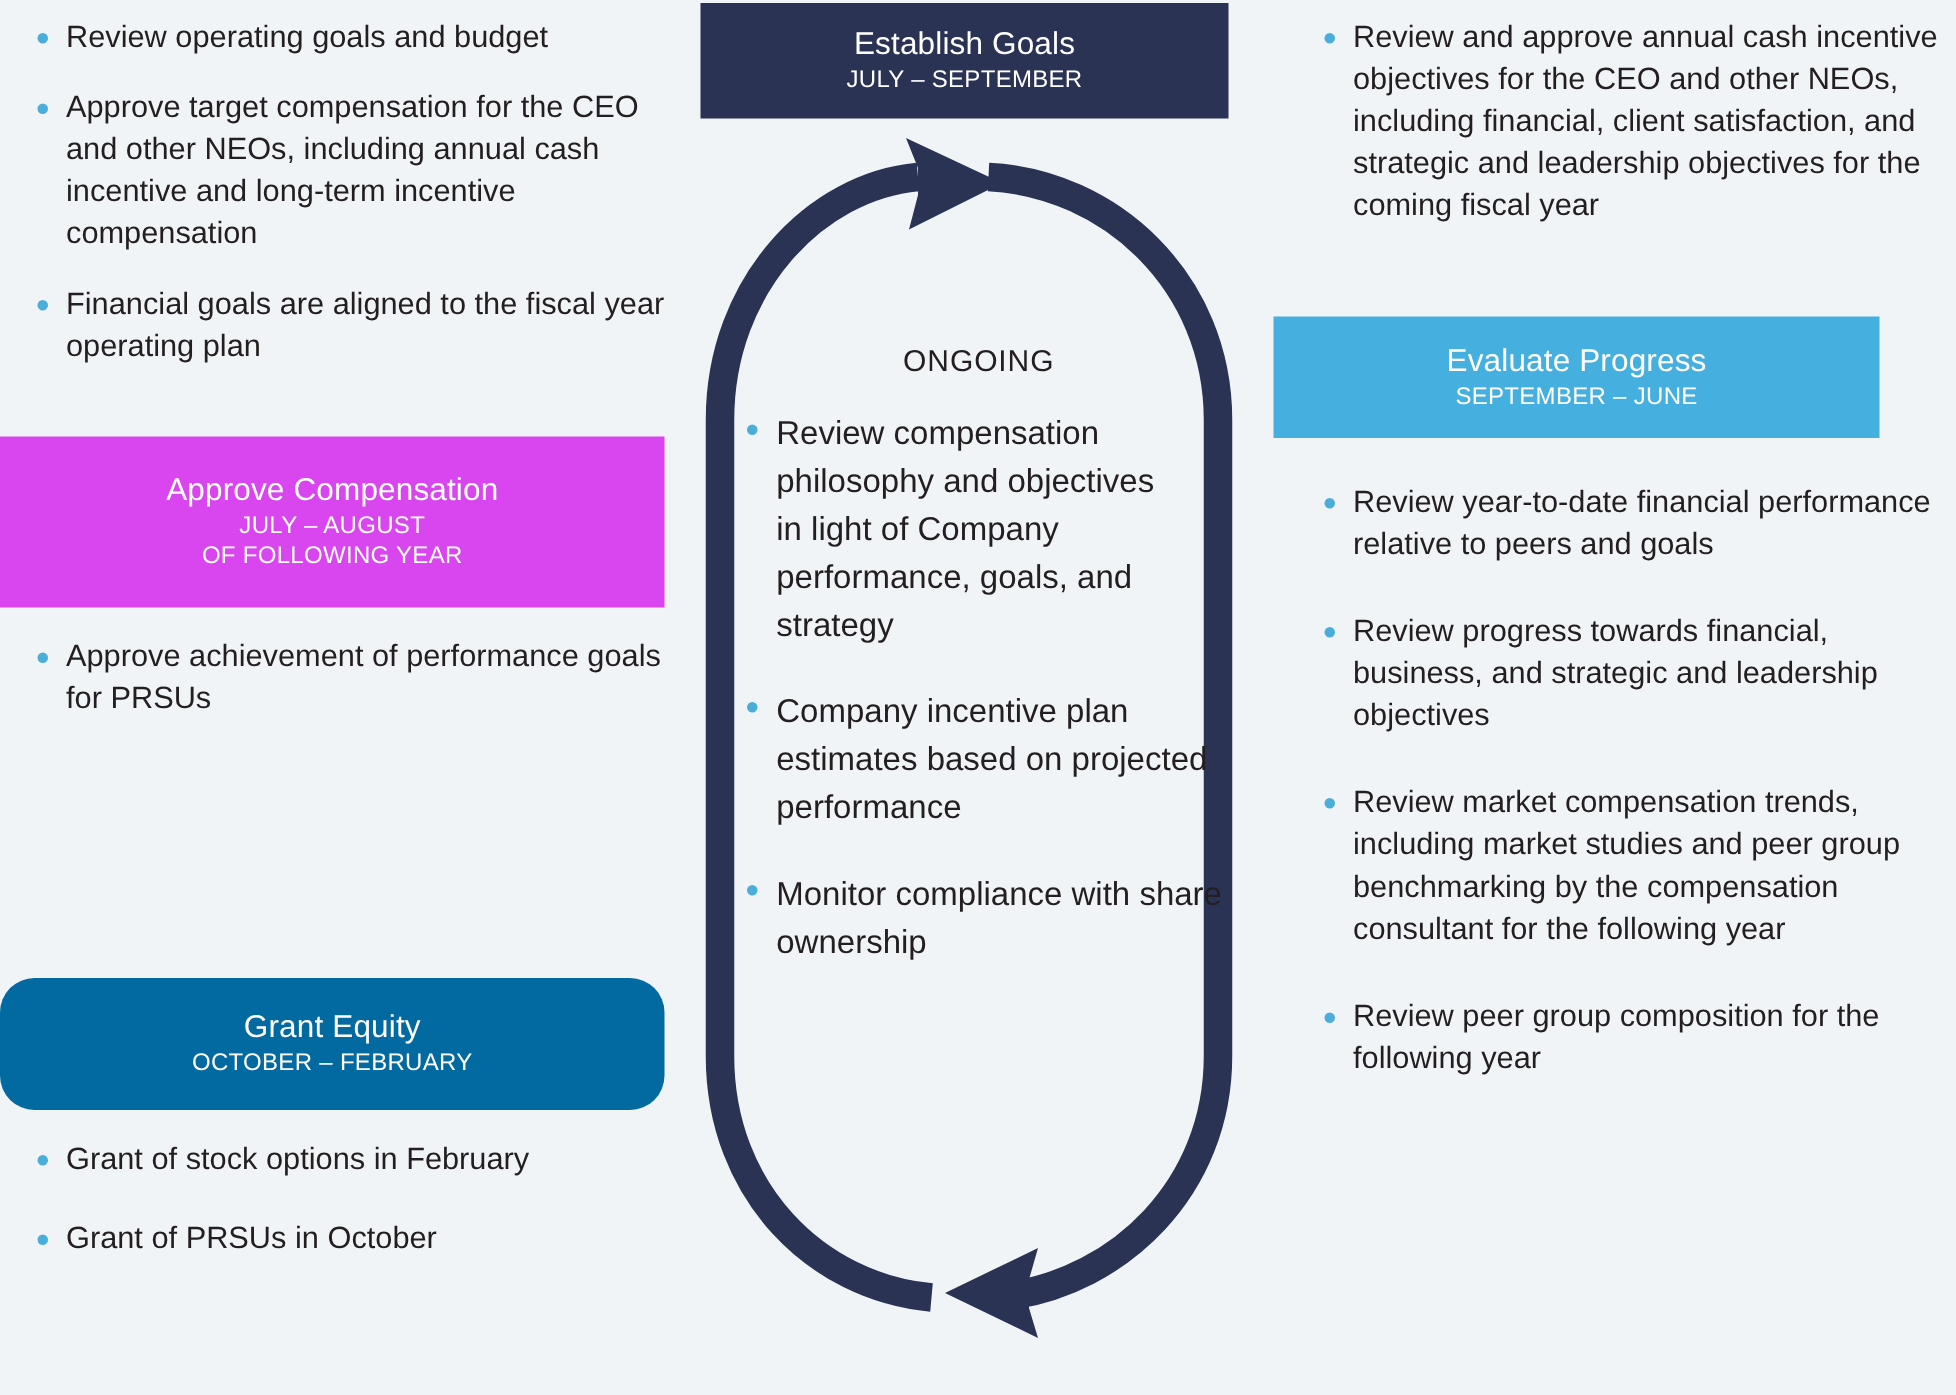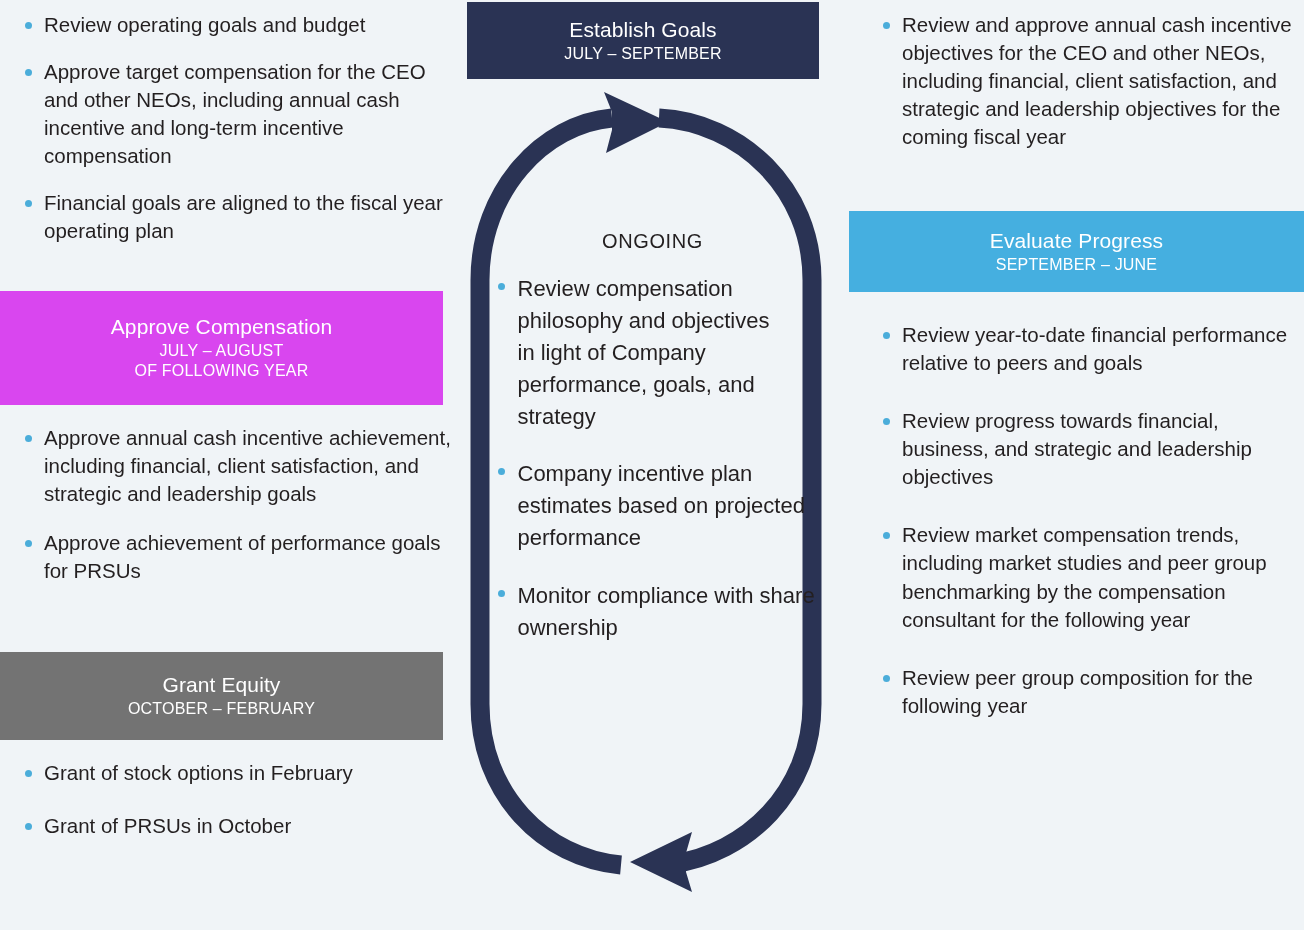--- a/index.html
+++ b/index.html
@@ -57,26 +57,27 @@
     top: 291px;
     width: 443px;
     height: 114px;
     background: #d946ef;
   }
   #bar-grant-equity {
     left: 0px;
     top: 652px;
     width: 443px;
     height: 88px;
-    background: #737373;
+    background: #0369a1;
+    border-radius: 23px;
   }
   #bar-evaluate-progress {
     left: 849px;
     top: 211px;
-    width: 455px;
+    width: 404px;
     height: 81px;
     background: #45afe0;
   }
 
   
   .bullets {
     position: absolute;
     box-sizing: border-box;
     list-style: none;
     margin: 5px;
@@ -176,21 +177,20 @@
     <li><span>Financial goals are aligned to the fiscal year operating plan</span></li>
   </ul>
 
   <div class="bar" id="bar-approve-compensation">
     <div class="bar-title">Approve Compensation</div>
     <div class="bar-sub">JULY – AUGUST</div>
     <div class="bar-sub">OF FOLLOWING YEAR</div>
   </div>
 
   <ul class="bullets" id="list-left-mid">
-    <li><span>Approve annual cash incentive achievement, including financial, client satisfaction, and strategic and leadership goals</span></li>
     <li><span>Approve achievement of performance goals for PRSUs</span></li>
   </ul>
 
   <div class="bar" id="bar-grant-equity">
     <div class="bar-title">Grant Equity</div>
     <div class="bar-sub">OCTOBER – FEBRUARY</div>
   </div>
 
   <ul class="bullets" id="list-left-bottom">
     <li><span>Grant of stock options in February</span></li>

